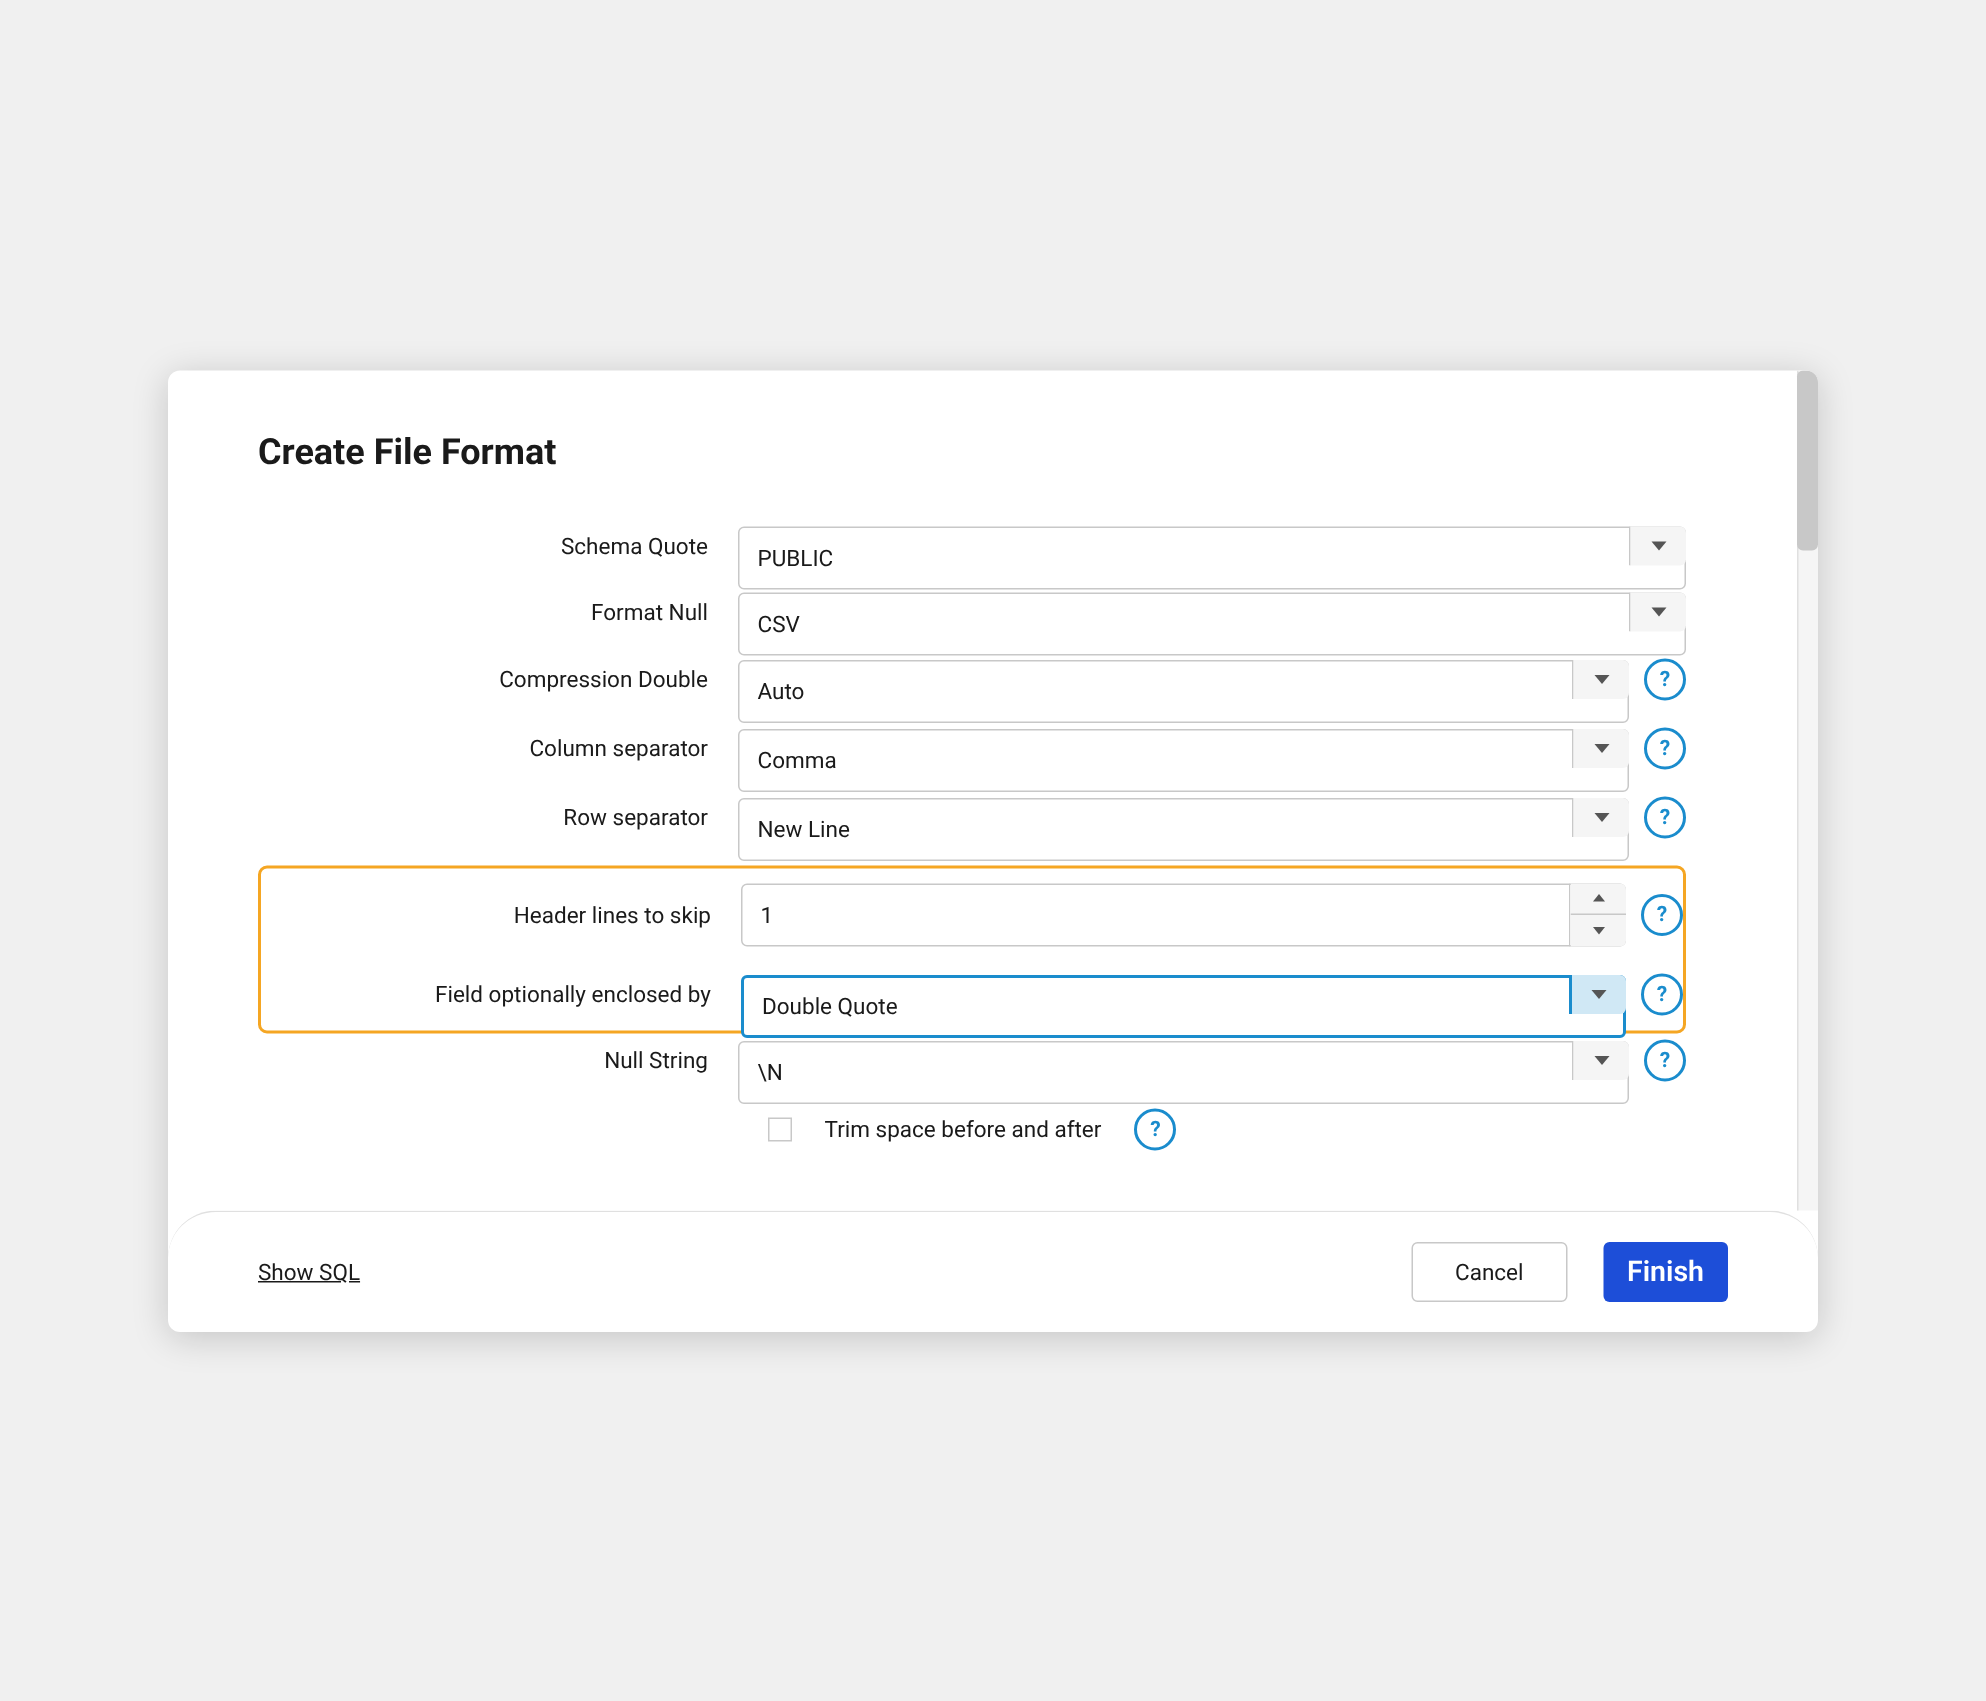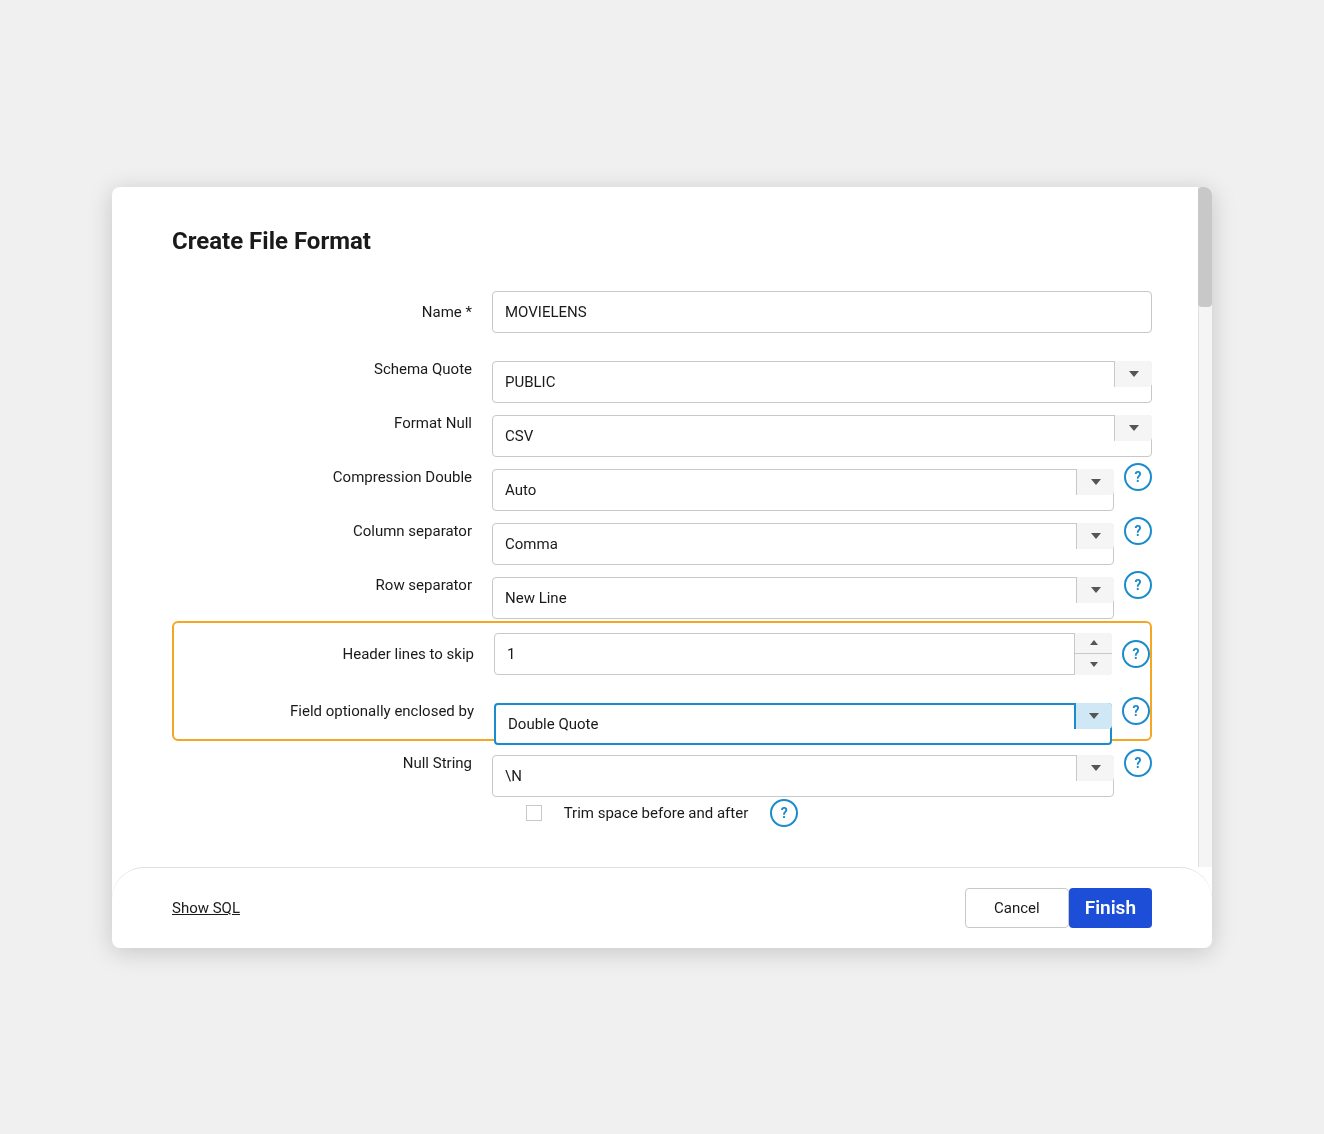--- a/index.html
+++ b/index.html
@@ -23,21 +23,21 @@
       border-radius: 8px;
       width: 1100px;
       max-width: 100%;
       box-shadow: 0 4px 24px rgba(0,0,0,0.18);
       display: flex;
       flex-direction: column;
       overflow: hidden;
     }
 
     .dialog-body {
-      padding: 40px 60px 30px 60px;
+      padding: 40px 88px 30px 60px;
       flex: 1;
       position: relative;
     }
 
     .scrollbar-track {
       position: absolute;
       right: 0;
       top: 0;
       bottom: 0;
       width: 14px;
@@ -93,21 +93,20 @@
       font-size: 15px;
       color: #1a1a1a;
       background: #ffffff;
       outline: none;
     }
 
     .form-select-wrap {
       flex: 1;
       position: relative;
       height: 26px;
-      margin-top: 10px;
     }
 
     .form-select {
       width: 100%;
       height: 42px;
       border: 1px solid #c8c8c8;
       border-radius: 4px;
       padding: 0 40px 0 12px;
       font-size: 15px;
       color: #1a1a1a;
@@ -284,21 +283,21 @@
       font-size: 15px;
       color: #1a1a1a;
       text-decoration: underline;
       cursor: pointer;
       background: none;
       border: none;
     }
 
     .footer-buttons {
       display: flex;
-      gap: 0;
+      gap: 24px;
     }
 
     .btn-cancel {
       height: 40px;
       padding: 0 28px;
       border: 1px solid #c8c8c8;
       border-radius: 4px;
       background: #ffffff;
       color: #1a1a1a;
       font-size: 15px;
@@ -321,26 +320,20 @@
 <body>
 
 <div class="dialog">
   <div class="dialog-body">
     <div class="scrollbar-track">
       <div class="scrollbar-thumb"></div>
     </div>
 
     <h1 class="dialog-title">Create File Format</h1>
 
-    <div class="form-row">
-      <label class="form-label">Name *</label>
-      <div class="form-control-wrap">
-        <input type="text" class="form-input" value="MOVIELENS" style="flex: 1 1 0%;">
-      </div>
-    </div>
 
     <div class="form-row">
       <label class="form-label">Schema Quote</label>
       <div class="form-control-wrap">
         <div class="form-select-wrap">
           <select class="form-select">
             <option>PUBLIC</option>
           </select>
           <div class="select-chevron">
             <div class="chevron-icon"></div>

